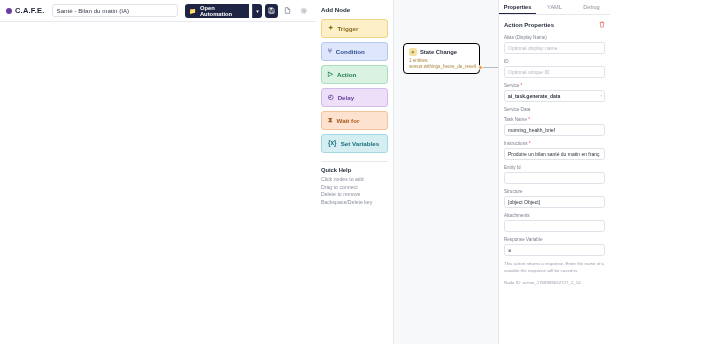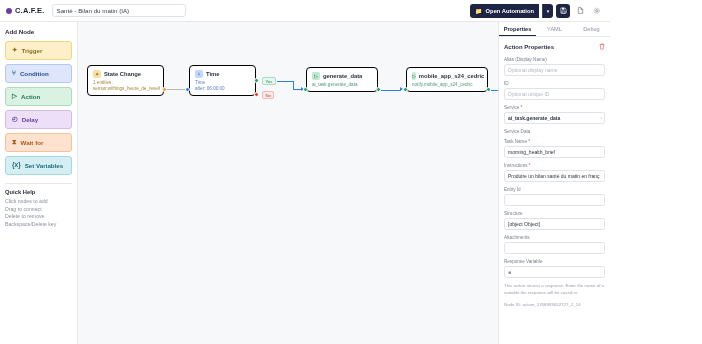--- a/index.html
+++ b/index.html
@@ -2,21 +2,21 @@
 <html><head>
 <meta charset="utf-8">
 <style>
   * { box-sizing: border-box; margin: 0; padding: 0; }
   html, body {
     width: 702px; height: 344px;
     font-family: "Liberation Sans", sans-serif;
     background: #ffffff;
     overflow: hidden;
   }
-  .app { width: 610px; height: 344px; display: flex; flex-direction: column; }
+  .app { width: 610px; height: 344px; display: flex; }
 
   
   .header {
     height: 22px; flex: 0 0 22px;
     background: #ffffff;
     border-bottom: 1px solid #e6e8ec;
     display: flex; align-items: center;
     padding: 0 6px;
     gap: 7px;
   }

